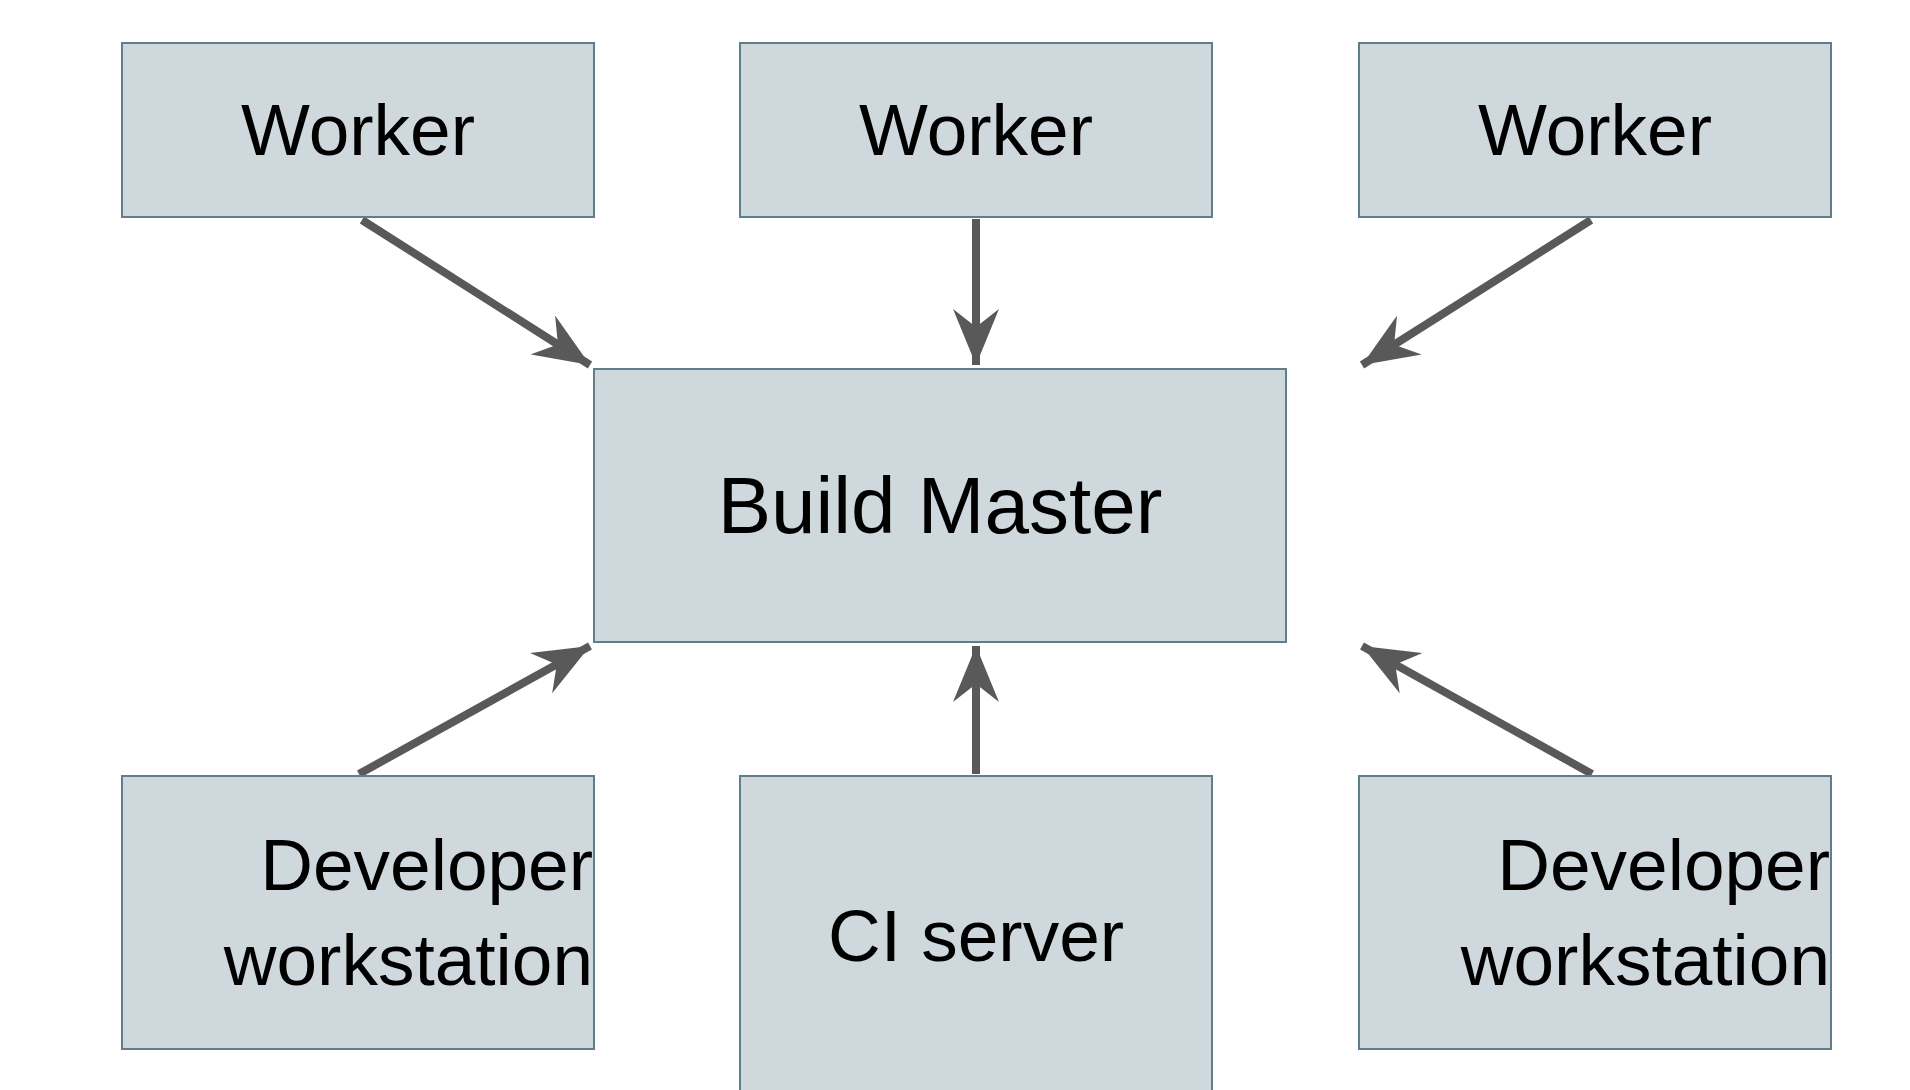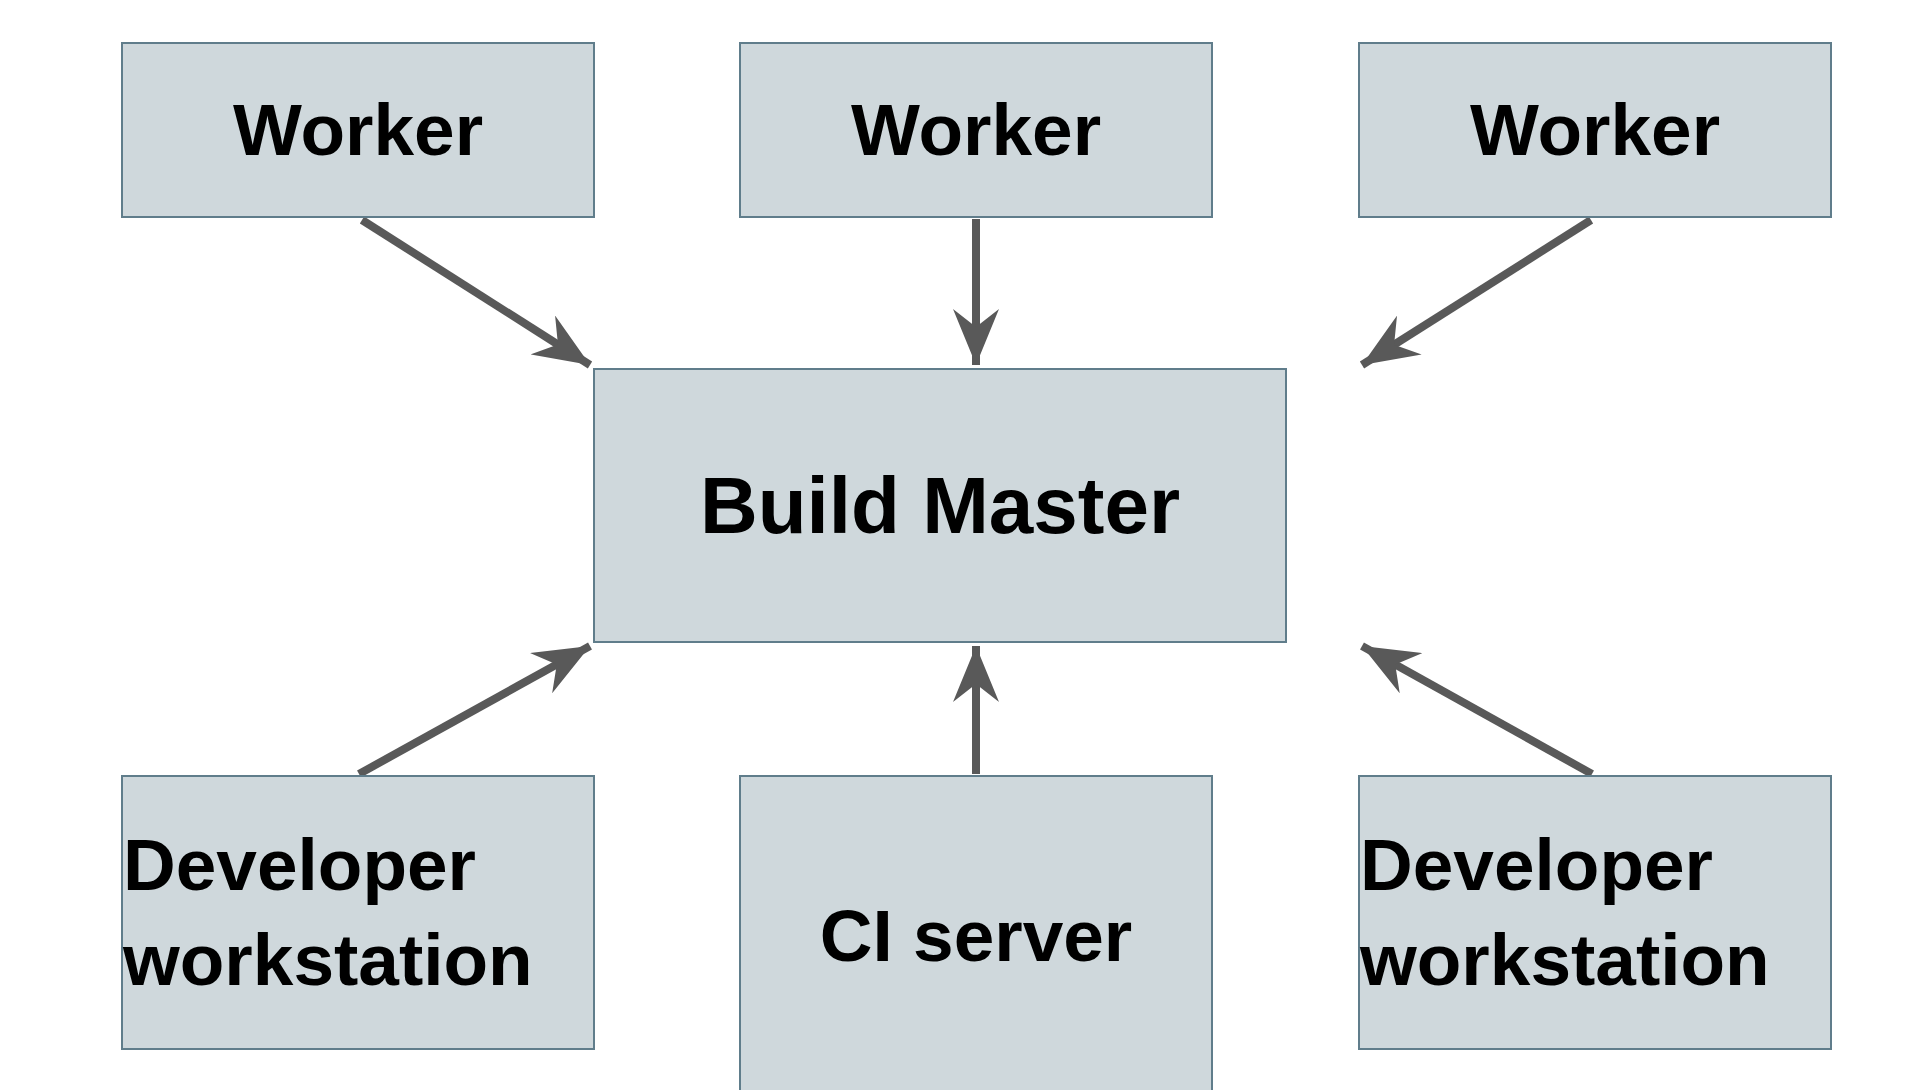--- a/index.html
+++ b/index.html
@@ -19,24 +19,23 @@
     overflow:hidden;
   }
   .node{
     position:absolute;
     box-sizing:border-box;
     background:var(--node-fill);
     border:2px solid var(--node-border);
     display:flex;
     align-items:center;
     justify-content:center;
-    text-align:left;
+    text-align:right;
     color:var(--text);
     line-height:1.3;
-    font-weight:bold;
   }
   .node--small{font-size:73px;}
   .node--large{font-size:80px;}
 
   
   .pos-worker-1      {left:121px;  top:42px;  width:474px; height:176px;}
   .pos-worker-2      {left:739px;  top:42px;  width:474px; height:176px;}
   .pos-worker-3      {left:1358px; top:42px;  width:474px; height:176px;}
   .pos-build-master  {left:593px;  top:368px; width:694px; height:275px;}
   .pos-dev-ws-1      {left:121px;  top:775px; width:474px; height:275px;}

